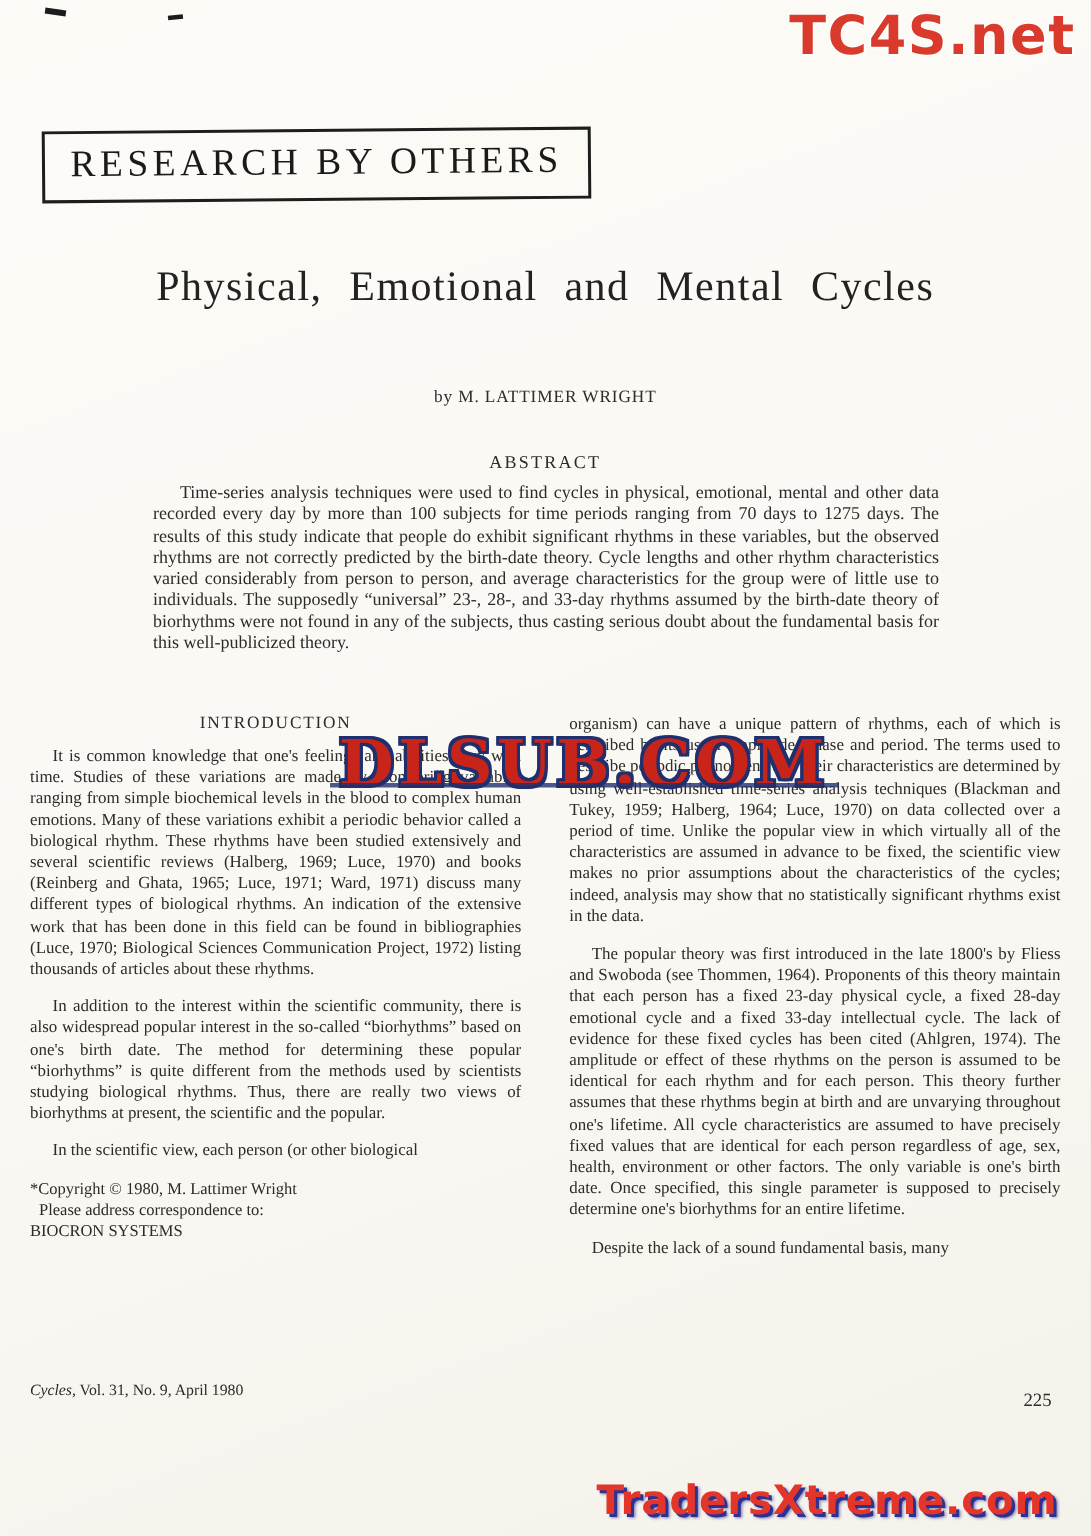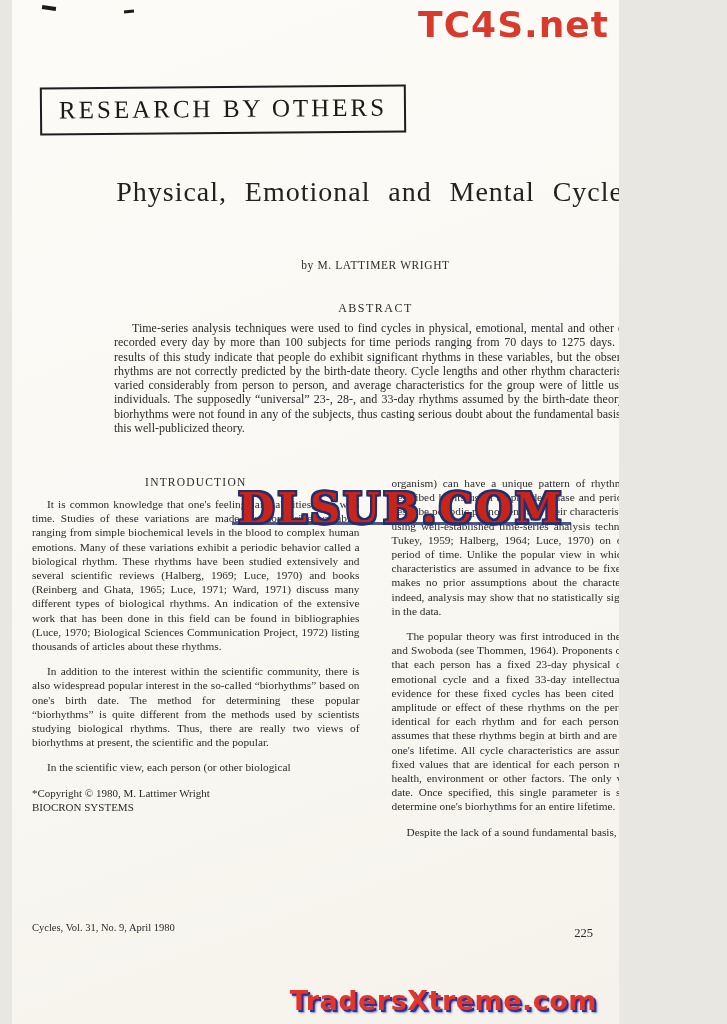--- a/index.html
+++ b/index.html
@@ -4,22 +4,22 @@
 <style>
   * { margin: 0; padding: 0; box-sizing: border-box; }
   html, body { width: 727px; height: 1024px; }
   body {
     background: #e9e7e2;
     font-family: "Liberation Serif", serif;
     position: relative;
     overflow: hidden;
   }
   .page {
-    position: absolute; top: 0; left: 12px;
-    width: 607px; height: 1024px;
+    position: absolute; top: 0; left: 0;
+    width: 727px; height: 1024px;
     background: linear-gradient(160deg, #fcfbf7 0%, #faf8f3 55%, #f4f2ea 100%);
     color: #2b2b2b;
     overflow: hidden;
   }
   
   .artifact { position: absolute; background: #1c1c1c; }
   .artifact.a1 { top: 6px; left: 30px; width: 14px; height: 4px; transform: rotate(8deg); }
   .artifact.a2 { top: 10px; left: 112px; width: 10px; height: 3px; transform: rotate(-6deg); }
 
   
@@ -99,21 +99,21 @@
   }
   .para.indent { text-indent: 15px; }
 
   .footnote { margin-top: 2px; font-size: 11px; line-height: 14px; color: #2b2b2b; }
   .footnote .fn-indent { padding-left: 6px; }
 
   .footer-line {
     position: absolute; top: 922px; left: 20px;
     font-size: 10.5px; color: #2b2b2b;
   }
-  .journal-italic { }
+  .journal-italic { font-style: italic; }
   .page-number {
     position: absolute; top: 926px; right: 26px;
     font-size: 12.5px; color: #2b2b2b;
   }
 </style>
 </head>
 <body>
 
 <div class="page">
 
@@ -135,20 +135,21 @@
   <p class="abstract">Time-series analysis techniques were used to find cycles in physical, emotional, mental and other data recorded every day by more than 100 subjects for time periods ranging from 70 days to 1275 days. The results of this study indicate that people do exhibit significant rhythms in these variables, but the observed rhythms are not correctly predicted by the birth-date theory. Cycle lengths and other rhythm characteristics varied considerably from person to person, and average characteristics for the group were of little use to individuals. The supposedly “universal” 23-, 28-, and 33-day rhythms assumed by the birth-date theory of biorhythms were not found in any of the subjects, thus casting serious doubt about the fundamental basis for this well-publicized theory.</p>
 
   <div class="columns">
     <div class="col">
       <div class="sec-heading">INTRODUCTION</div>
       <p class="para indent">It is common knowledge that one's feelings and abilities vary with time. Studies of these variations are made by monitoring variables ranging from simple biochemical levels in the blood to complex human emotions. Many of these variations exhibit a periodic behavior called a biological rhythm. These rhythms have been studied extensively and several scientific reviews (Halberg, 1969; Luce, 1970) and books (Reinberg and Ghata, 1965; Luce, 1971; Ward, 1971) discuss many different types of biological rhythms. An indication of the extensive work that has been done in this field can be found in bibliographies (Luce, 1970; Biological Sciences Communication Project, 1972) listing thousands of articles about these rhythms.</p>
       <p class="para indent">In addition to the interest within the scientific community, there is also widespread popular interest in the so-called “biorhythms” based on one's birth date. The method for determining these popular “biorhythms” is quite different from the methods used by scientists studying biological rhythms. Thus, there are really two views of biorhythms at present, the scientific and the popular.</p>
       <p class="para indent">In the scientific view, each person (or other biological</p>
       <div class="footnote">
         <div>*Copyright ©  1980, M. Lattimer Wright</div>
+        <div class="fn-indent">Please address correspondence to:</div>
         <div>BIOCRON SYSTEMS</div>
       </div>
     </div>
     <div class="col">
       <p class="para">organism) can have a unique pattern of rhythms, each of which is described by its usual amplitude, phase and period. The terms used to describe periodic phenomena and their characteristics are determined by using well-established time-series analysis techniques (Blackman and Tukey, 1959; Halberg, 1964; Luce, 1970) on data collected over a period of time. Unlike the popular view in which virtually all of the characteristics are assumed in advance to be fixed, the scientific view makes no prior assumptions about the characteristics of the cycles; indeed, analysis may show that no statistically significant rhythms exist in the data.</p>
       <p class="para indent">The popular theory was first introduced in the late 1800's by Fliess and Swoboda (see Thommen, 1964). Proponents of this theory maintain that each person has a fixed 23-day physical cycle, a fixed 28-day emotional cycle and a fixed 33-day intellectual cycle. The lack of evidence for these fixed cycles has been cited (Ahlgren, 1974). The amplitude or effect of these rhythms on the person is assumed to be identical for each rhythm and for each person. This theory further assumes that these rhythms begin at birth and are unvarying throughout one's lifetime. All cycle characteristics are assumed to have precisely fixed values that are identical for each person regardless of age, sex, health, environment or other factors. The only variable is one's birth date. Once specified, this single parameter is supposed to precisely determine one's biorhythms for an entire lifetime.</p>
       <p class="para indent">Despite the lack of a sound fundamental basis, many</p>
     </div>
   </div>
 

